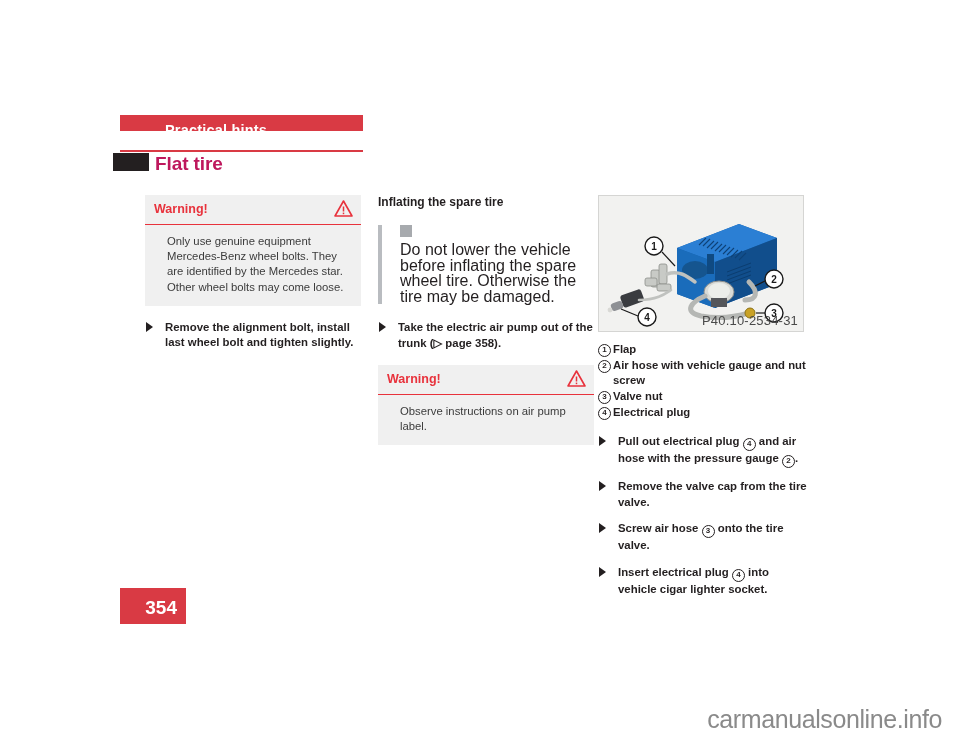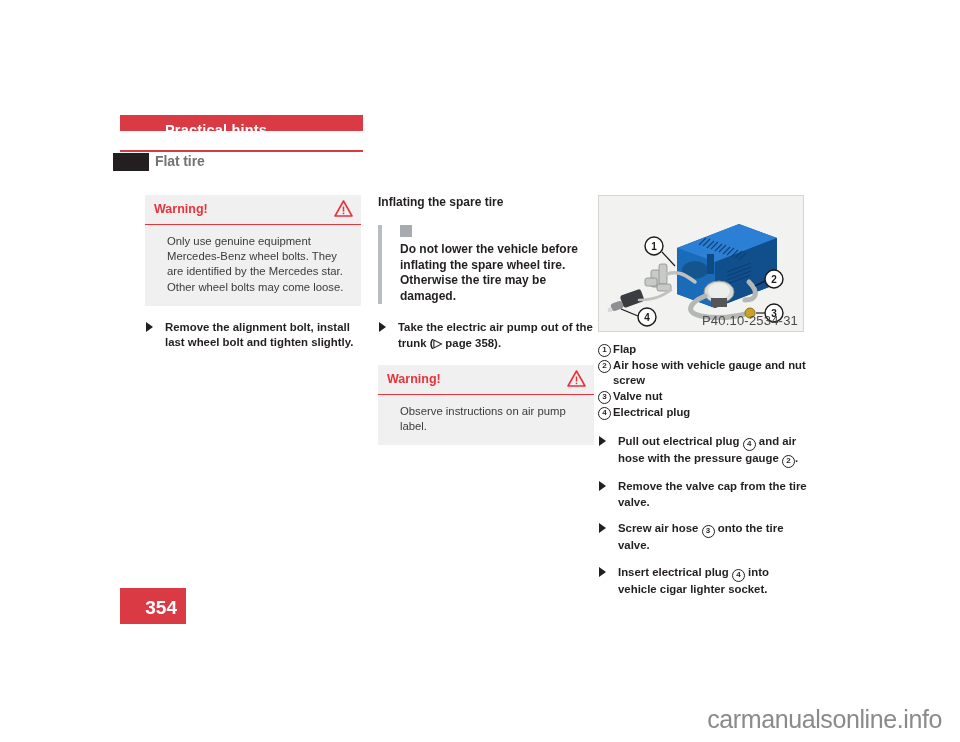--- a/index.html
+++ b/index.html
@@ -46,23 +46,23 @@
     left: 113px;
     top: 153px;
     width: 36px;
     height: 18px;
     background: #231f20;
   }
   #section-title {
     position: absolute;
     left: 155px;
     top: 153px;
-    font-size: 14px;
-    font-weight: bold;
-    color: #737373;
+    font-size: 19px;
+    font-weight: bold;
+    color: #be185d;
     letter-spacing: -0.1px;
     filter: blur(0.45px);
   }
 
   
   .column {
     position: absolute;
     top: 195px;
     width: 216px;
   }
@@ -120,23 +120,23 @@
     height: 100%;
     background: #b9bcc0;
   }
   .note-icon {
     width: 12px;
     height: 12px;
     background: #a7aaae;
     margin-bottom: 5px;
   }
   .note-text {
-    font-size: 12px;
+    font-size: 16px;
     line-height: 15.5px;
-    font-weight: bold;
+    font-weight: normal;
     color: #231f20;
     filter: blur(0.5px);
   }
 
   
   .col-heading {
     font-size: 12px;
     font-weight: bold;
     color: #231f20;
     margin-bottom: 16px;

